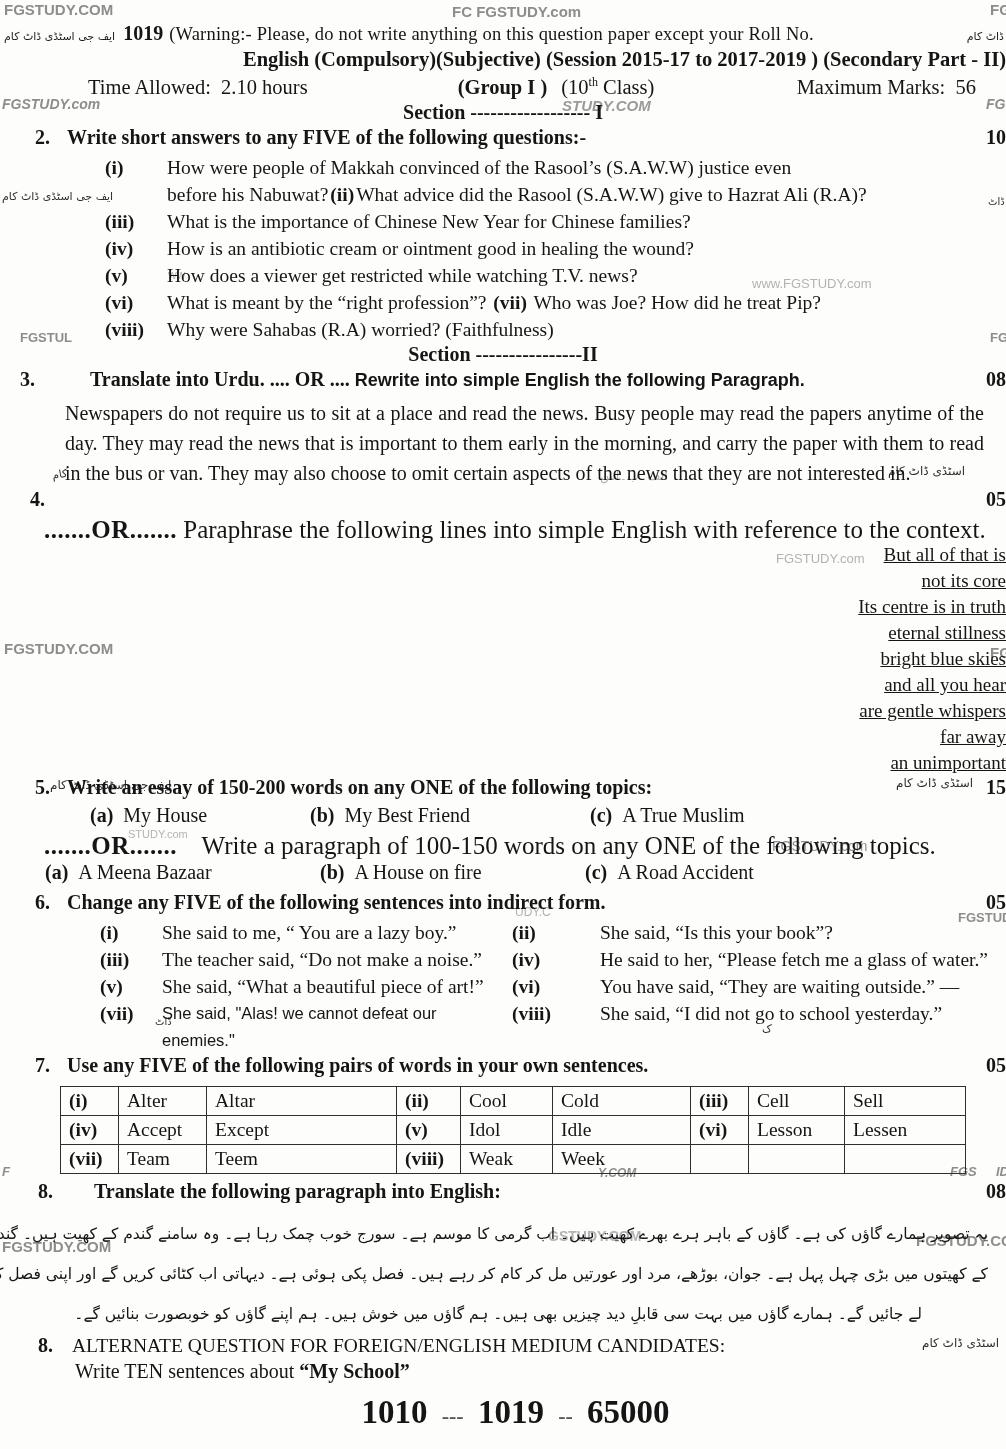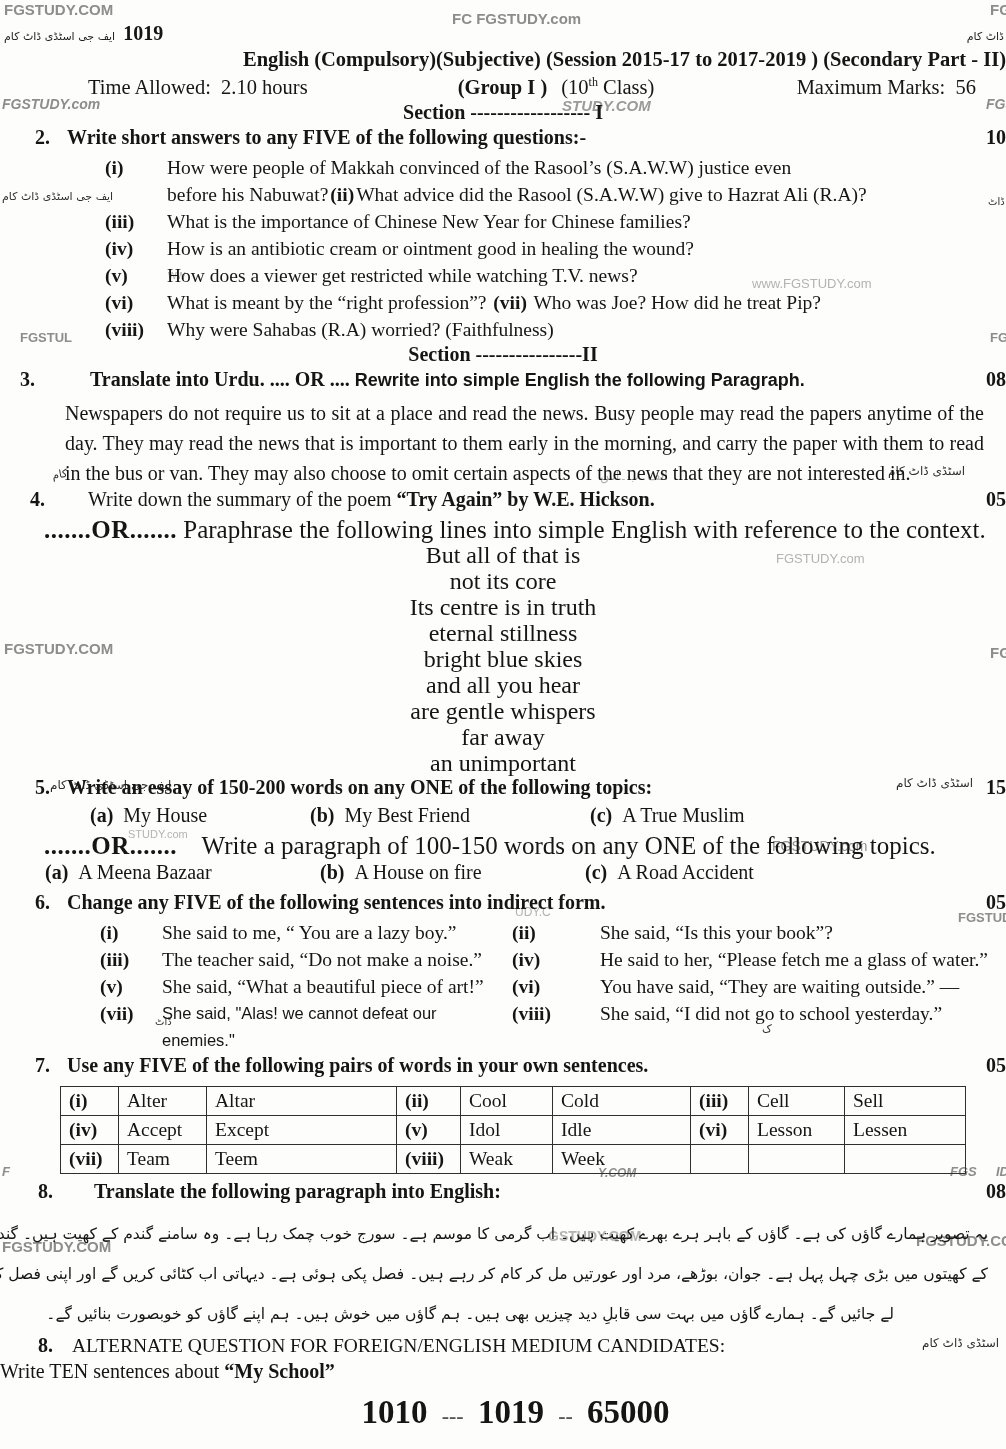--- a/index.html
+++ b/index.html
@@ -33,21 +33,21 @@
   .qtitle .sansb{font-family:"Liberation Sans",sans-serif;font-size:18px;}
   
   .item{display:flex;align-items:baseline;font-size:19.5px;line-height:27px;padding-left:105px;}
   .item .inum{width:62px;flex:none;font-weight:bold;}
   .item .inline-num{font-weight:bold;margin:0 2px;}
   
   .para{margin:2px 22px 0 65px;text-align:justify;font-size:20px;line-height:30px;}
   .q4pre{font-weight:normal;}
   .orline{padding-left:44px;font-size:25px;height:26px;}
   .orline b{letter-spacing:.5px;}
-  .poem{text-align:center;font-size:24px;line-height:26px;}
+  .poem{text-align:right;font-size:19px;line-height:26px;text-decoration:underline;}
   
   .topics{display:flex;align-items:baseline;font-size:20px;height:28px;}
   .topics.row1{padding-left:90px;}
   .topics.row1 .t0{width:220px;}
   .topics.row1 .t1{width:280px;}
   .topics.row2{padding-left:45px;height:30px;}
   .topics.row2 .t0{width:275px;}
   .topics.row2 .t1{width:265px;}
   .topic b{margin-right:10px;}
   
@@ -57,36 +57,36 @@
   .q6grid .sans{font-family:"Liberation Sans",sans-serif;font-size:16.5px;}
   
   table.pairs{border-collapse:collapse;margin:4px 0 0 60px;table-layout:fixed;width:905px;}
   table.pairs td{border:1.6px solid #2f2f2f;height:28px;padding:0 4px 0 8px;font-size:19.5px;overflow:hidden;}
   table.pairs td.n{font-weight:bold;}
   
   .urdu-para{margin-top:6px;}
   .urdu-para div{direction:rtl;font-size:15.5px;line-height:40px;white-space:nowrap;}
   .uln1{padding:0 18px 0 185px;text-align:right;}
   .uln2{padding:0 18px 0 8px;text-align:right;}
-  .uln3{text-align:left;padding:0 112px;}
+  .uln3{text-align:left;padding:0 84px;}
   
   .alt-head{display:flex;align-items:baseline;padding-left:38px;font-size:19.5px;height:26px;}
   .alt-head .qno8{font-weight:bold;font-size:20px;width:34px;}
-  .alt-line2{font-size:20px;height:28px;}
+  .alt-line2{padding-left:75px;font-size:20px;height:28px;}
   .footer{margin-top:6px;text-align:center;font-size:33px;font-weight:bold;padding-left:25px;}
   .footer .dsh{color:#555;font-size:22px;font-weight:bold;margin:0 6px;}
   sup{font-size:12px;}
 </style>
 </head>
 <body>
 
 <div class="page">
 
   <span class="wm" style="left:4px;top:1px;font-size:15px">FGSTUDY.COM</span>
-  <span class="wm" style="left:452px;top:10px;font-size:15px">FC FGSTUDY.com</span>
+  <span class="wm" style="left:452px;top:3px;font-size:15px">FC FGSTUDY.com</span>
   <span class="wm" style="left:990px;top:1px;font-size:15px">FG</span>
   <span class="wm it" style="left:2px;top:96px;font-size:14px">FGSTUDY.com</span>
   <span class="wm it" style="left:986px;top:96px;font-size:14px">FGS</span>
   <span class="wm it" style="left:562px;top:97px;font-size:15px;color:#9a9a9a">STUDY.COM</span>
   <span class="wm dk urdu" style="left:2px;top:190px;font-size:11px;font-weight:normal">ایف جی اسٹڈی ڈاٹ کام</span>
   <span class="wm dk urdu" style="left:988px;top:196px;font-size:10px;font-weight:normal">ڈاٹ</span>
   <span class="wm lt" style="left:168px;top:268px;font-size:12px">ww</span>
   <span class="wm lt" style="left:752px;top:276px;font-size:13px">www.FGSTUDY.com</span>
   <span class="wm" style="left:20px;top:330px;font-size:13px">FGSTUL</span>
   <span class="wm" style="left:990px;top:330px;font-size:13px">FG</span>
@@ -111,20 +111,21 @@
   <span class="wm" style="left:2px;top:1238px;font-size:15px">FGSTUDY.COM</span>
   <span class="wm lt" style="left:548px;top:1228px;font-size:14px;font-weight:bold">GSTUDY.COM</span>
   <span class="wm" style="left:916px;top:1232px;font-size:15px">FGSTUDY.CO</span>
   <span class="wm dk urdu" style="left:922px;top:1336px;font-size:12px;font-weight:normal">اسٹڈی ڈاٹ کام</span>
 
   <div class="content">
 
     <div class="warning-row">
       <span class="urdu u-sm">ایف جی اسٹڈی ڈاٹ کام</span>
       <b class="code">1019</b>
+      <span class="wtext">(Warning:-  Please, do not write anything on this question paper except your Roll No.</span>
       <span class="urdu u-sm uright">ڈاٹ کام</span>
     </div>
 
     <div class="title-row">
       <b>English</b>
       <span class="mid">(Compulsory)(Subjective) (Session  2015-17 to 2017-2019 )</span>
       <b>(Secondary Part - II)</b>
     </div>
 
     <div class="info-row">
@@ -176,21 +177,20 @@
 
     <div class="qhead q3n" style="padding-left:20px">
       <span class="qno">3.</span>
       <span class="qtitle"><span>Translate  into Urdu.  .... OR ....</span> <span class="sansb">Rewrite into simple English the following Paragraph.</span></span>
       <span class="qmarks">08</span>
     </div>
     <div class="para">Newspapers do not require us to sit at a place and read the news. Busy people may read the papers anytime of the day. They may read the news that is important to them early in the morning, and carry the paper with them to read in the bus or van. They may also choose to omit certain aspects of the news that they are not interested in.</div>
 
     <div class="qhead q4n" style="padding-left:30px">
       <span class="qno" style="width:58px">4.</span>
-      <span class="qtitle"><span class="q4pre">Write down the summary of the poem</span> <b>“Try Again”</b> <b>by W.E. Hickson.</b></span>
       <span class="qmarks">05</span>
     </div>
     <div class="orline">
       <b>.......OR.......</b>
       <span>Paraphrase the following lines into simple English with reference to the context.</span>
     </div>
     <div class="poem">
       <div>But all of that is</div>
       <div>not its core</div>
       <div>Its centre is in truth</div>

